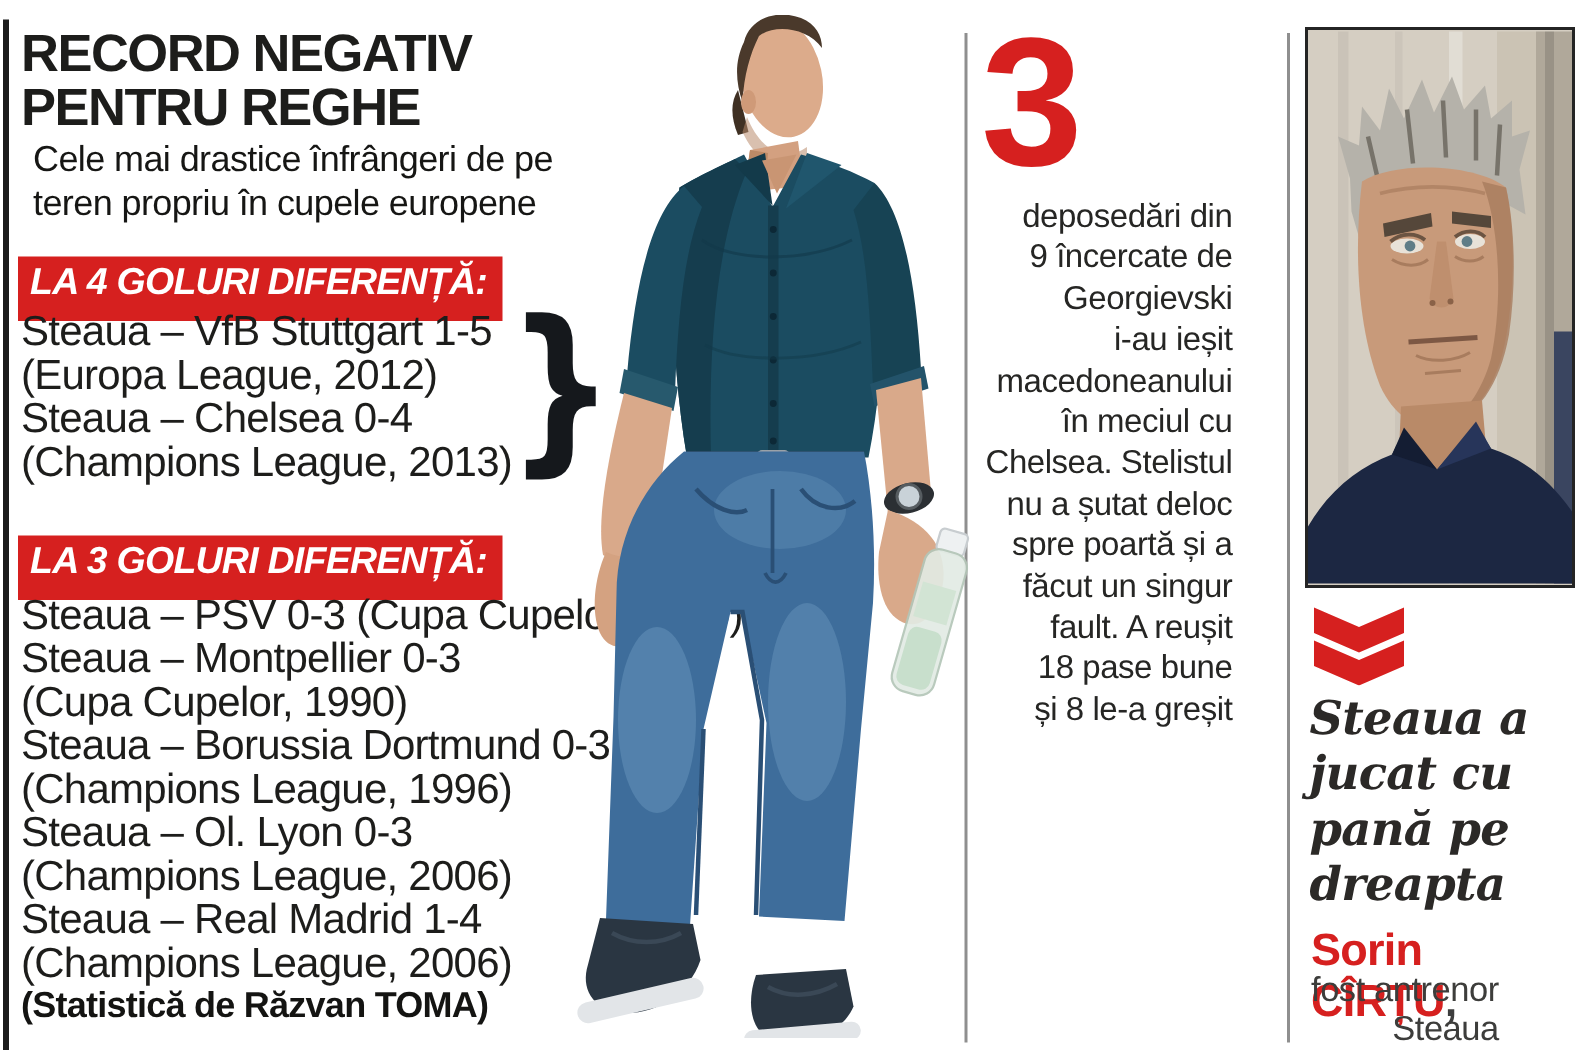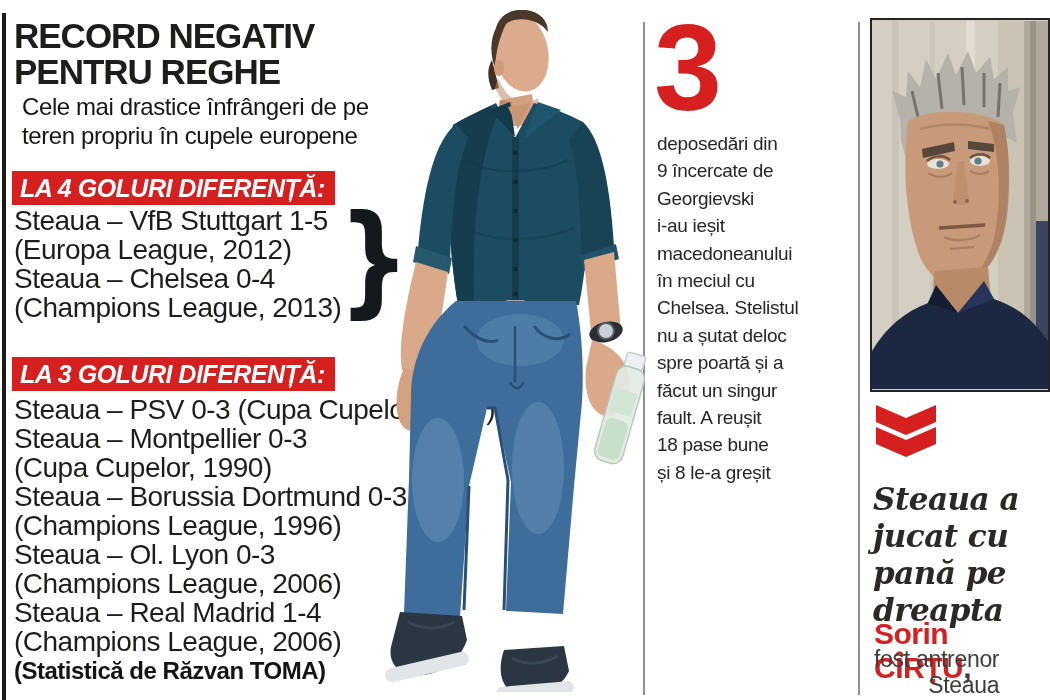--- a/index.html
+++ b/index.html
@@ -6,41 +6,41 @@
   #canvas{
     position:relative;width:1050px;height:700px;background:#ffffff;
     overflow:hidden;font-family:"Liberation Sans",sans-serif;color:#1d1d1b;
   }
   .abs{position:absolute;}
   
   .left-rule{left:2px;top:13px;width:4px;height:687px;background:#1b1b1b;}
   .headline{left:14px;top:18px;font-weight:800;font-size:35px;line-height:36px;letter-spacing:-1px;color:#1d1d1b;}
   .subtitle{left:22px;top:92px;font-size:24px;line-height:29px;letter-spacing:-0.4px;white-space:pre;color:#161614;}
   .banner{left:12px;background:#d6201f;color:#ffffff;font-style:italic;font-weight:800;
-          font-size:25px;line-height:34px;padding:0 10px 0 8px;letter-spacing:-0.5px;white-space:pre;}
+          font-size:25px;line-height:34px;padding:0 10px 9px 8px;letter-spacing:-0.5px;white-space:pre;}
   .banner-1{top:171px;}
   .banner-2{top:357px;}
   .match-list{left:14px;font-size:28px;line-height:29px;letter-spacing:-0.5px;white-space:pre;color:#1d1d1b;z-index:1;}
   .list-1{top:206px;}
   .list-2{top:395px;}
   .brace{left:334px;top:198px;font-family:"DejaVu Sans",sans-serif;font-weight:bold;
          font-size:112px;line-height:122px;color:#15181c;transform:scale(0.9,1.08);}
   .credit{left:14px;top:657px;font-size:24px;font-weight:bold;letter-spacing:-0.5px;color:#141412;}
   
   .coach{left:378px;top:10px;width:275px;height:682px;z-index:2;}
   
   .rule-v{width:2px;top:22px;height:673px;background:#8f8f8f;}
   .rule-a{left:643px;}
   .rule-b{left:858px;}
   .stat-number{left:654px;top:16px;font-size:122px;line-height:104px;font-weight:800;color:#d6201f;}
-  .stat-text{left:657px;top:130px;font-size:19px;line-height:27.4px;letter-spacing:-0.3px;white-space:pre;color:#262624;}
+  .stat-text{left:657px;top:130px;font-size:22px;line-height:27.4px;letter-spacing:-0.3px;white-space:pre;color:#262624;text-align:right;}
   
   .portrait-frame{left:870px;top:18px;width:176px;height:370px;border:2px solid #242424;background:#d5cec2;}
   .chevron{left:876px;top:404px;width:60px;height:53px;}
-  .quote-text{left:873px;top:481px;font-family:"DejaVu Serif",serif;font-style:italic;font-weight:bold;
+  .quote-text{left:873px;top:461px;font-family:"DejaVu Serif",serif;font-style:italic;font-weight:bold;
               font-size:31px;line-height:37px;letter-spacing:-0.5px;white-space:pre;color:#2b2927;}
   .quote-author{left:874px;top:617px;font-size:30px;font-weight:800;letter-spacing:-0.5px;color:#d6201f;}
   .quote-author .comma{color:#3d3d3d;}
   .quote-role{left:874px;top:646px;font-size:23px;line-height:26px;letter-spacing:-0.3px;white-space:pre;color:#3d3d3b;text-align:right;}
 </style>
 </head>
 <body>
 
 <div id="canvas">
 

